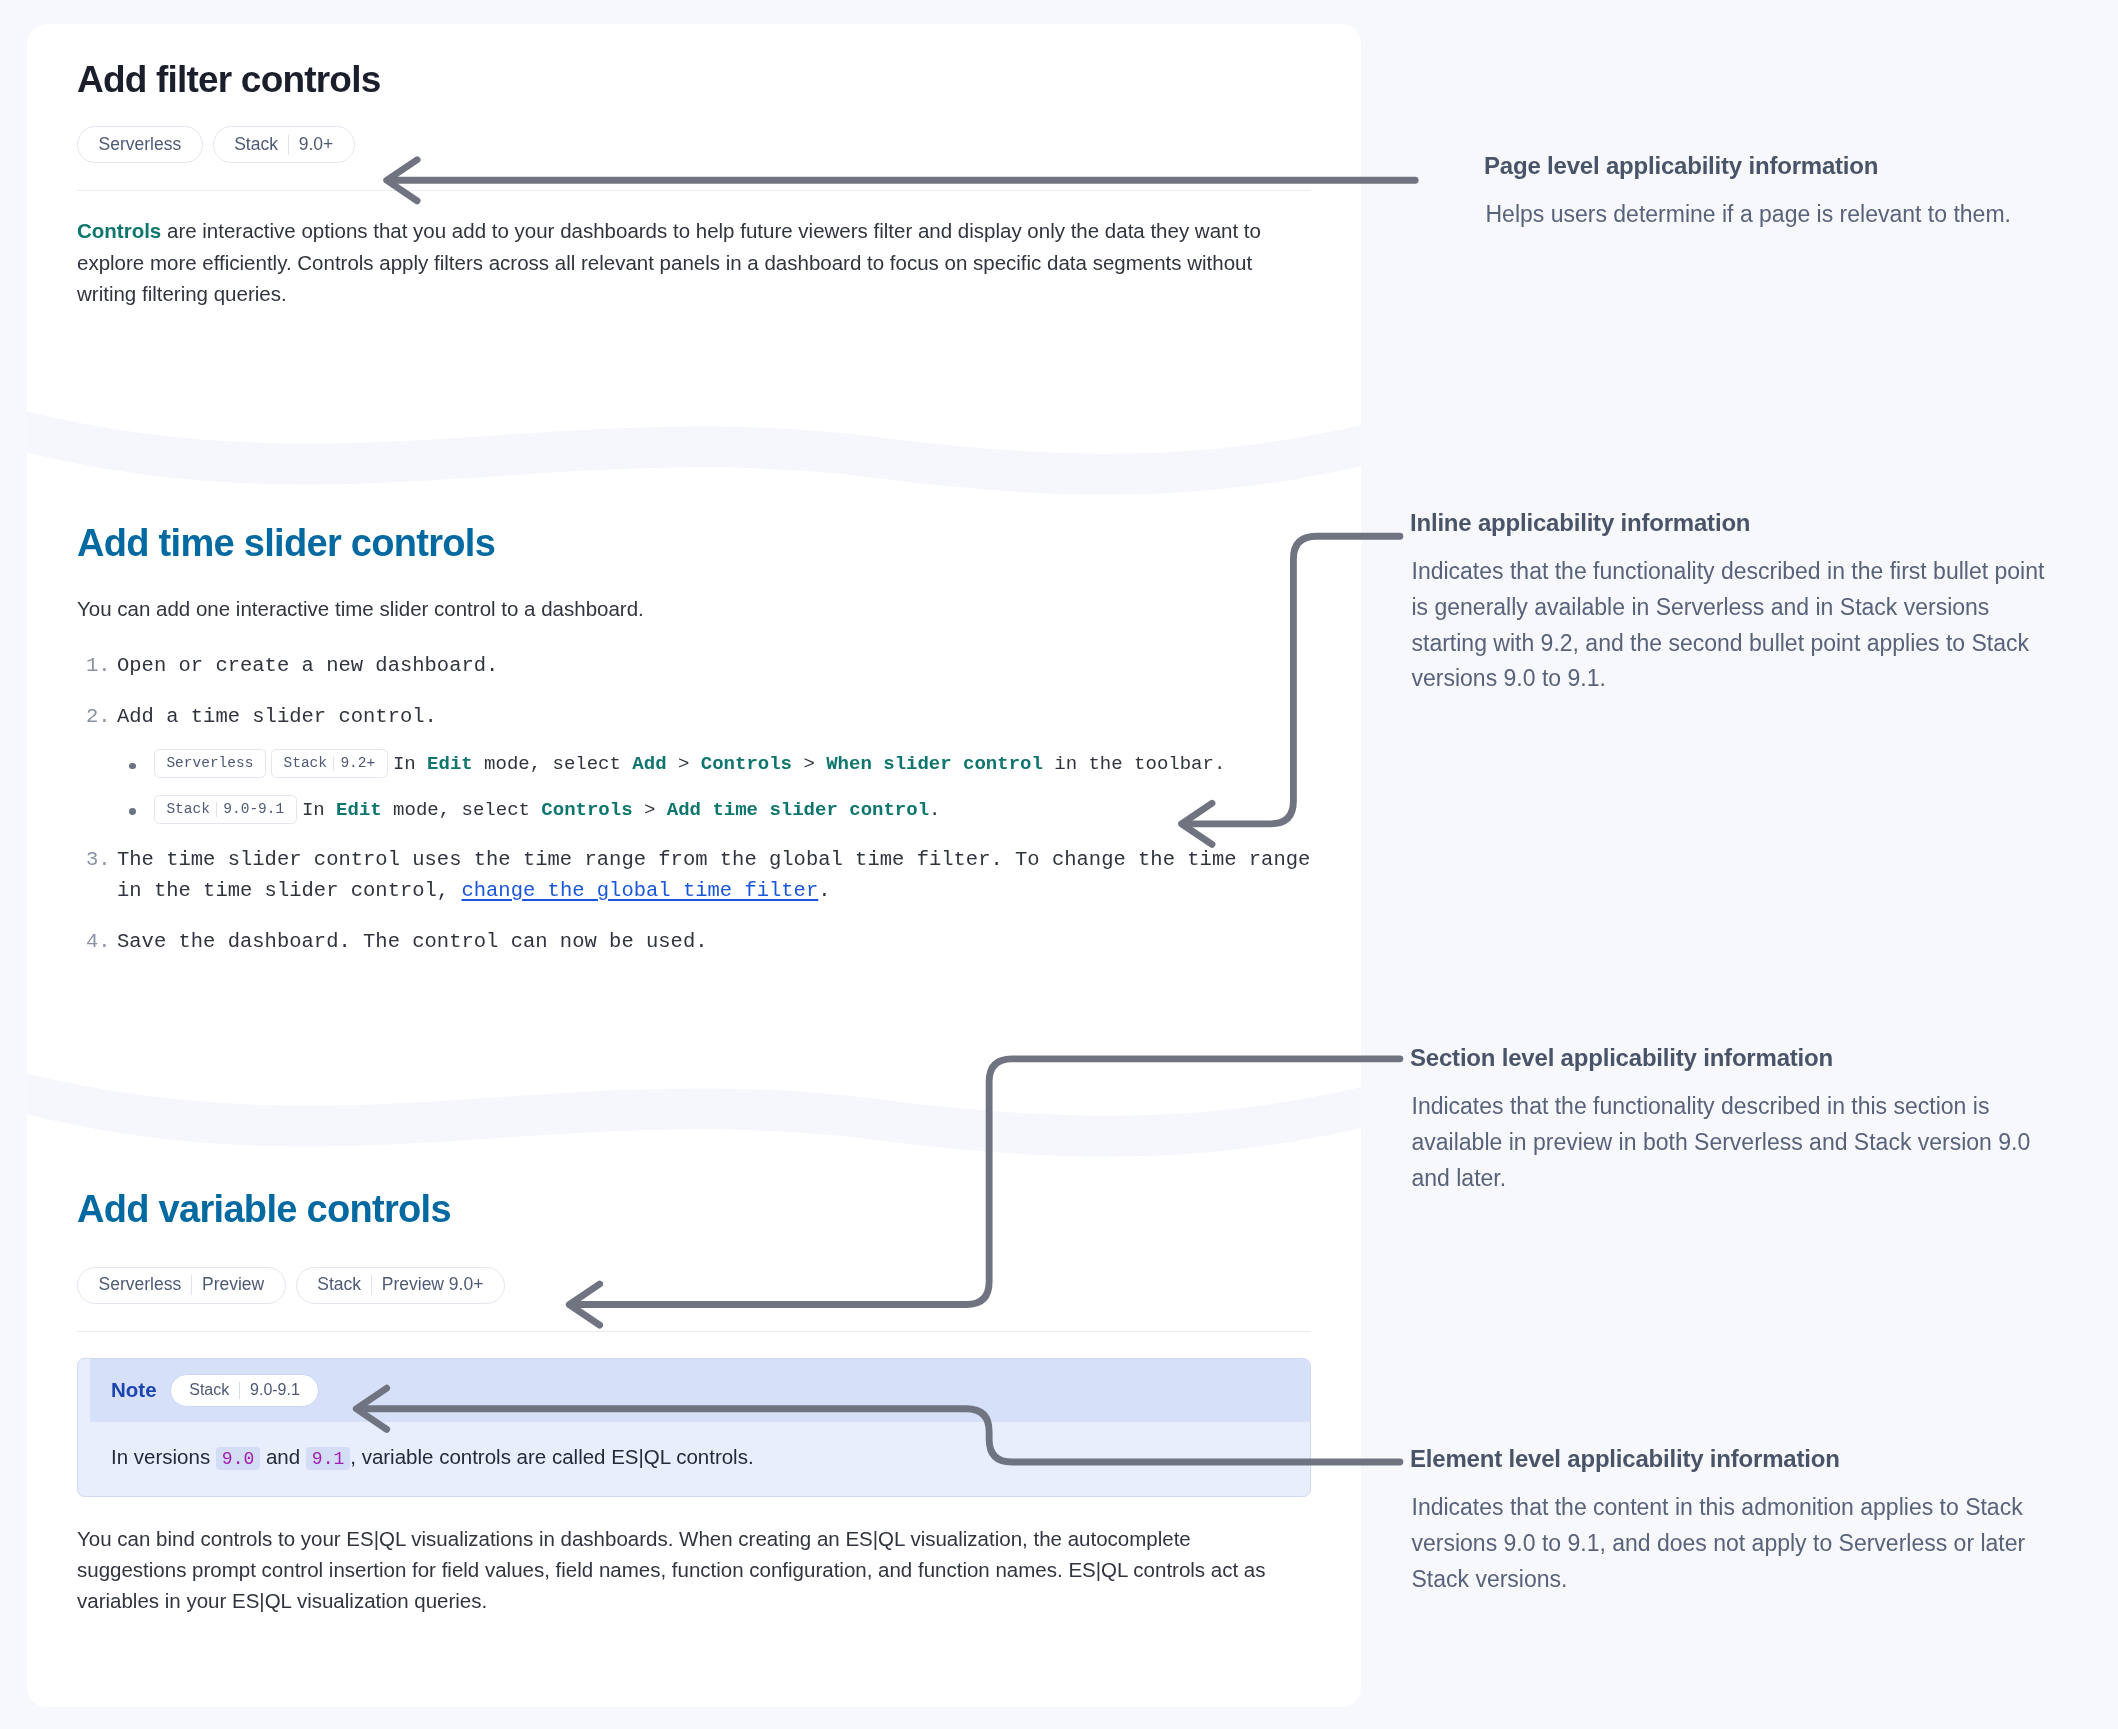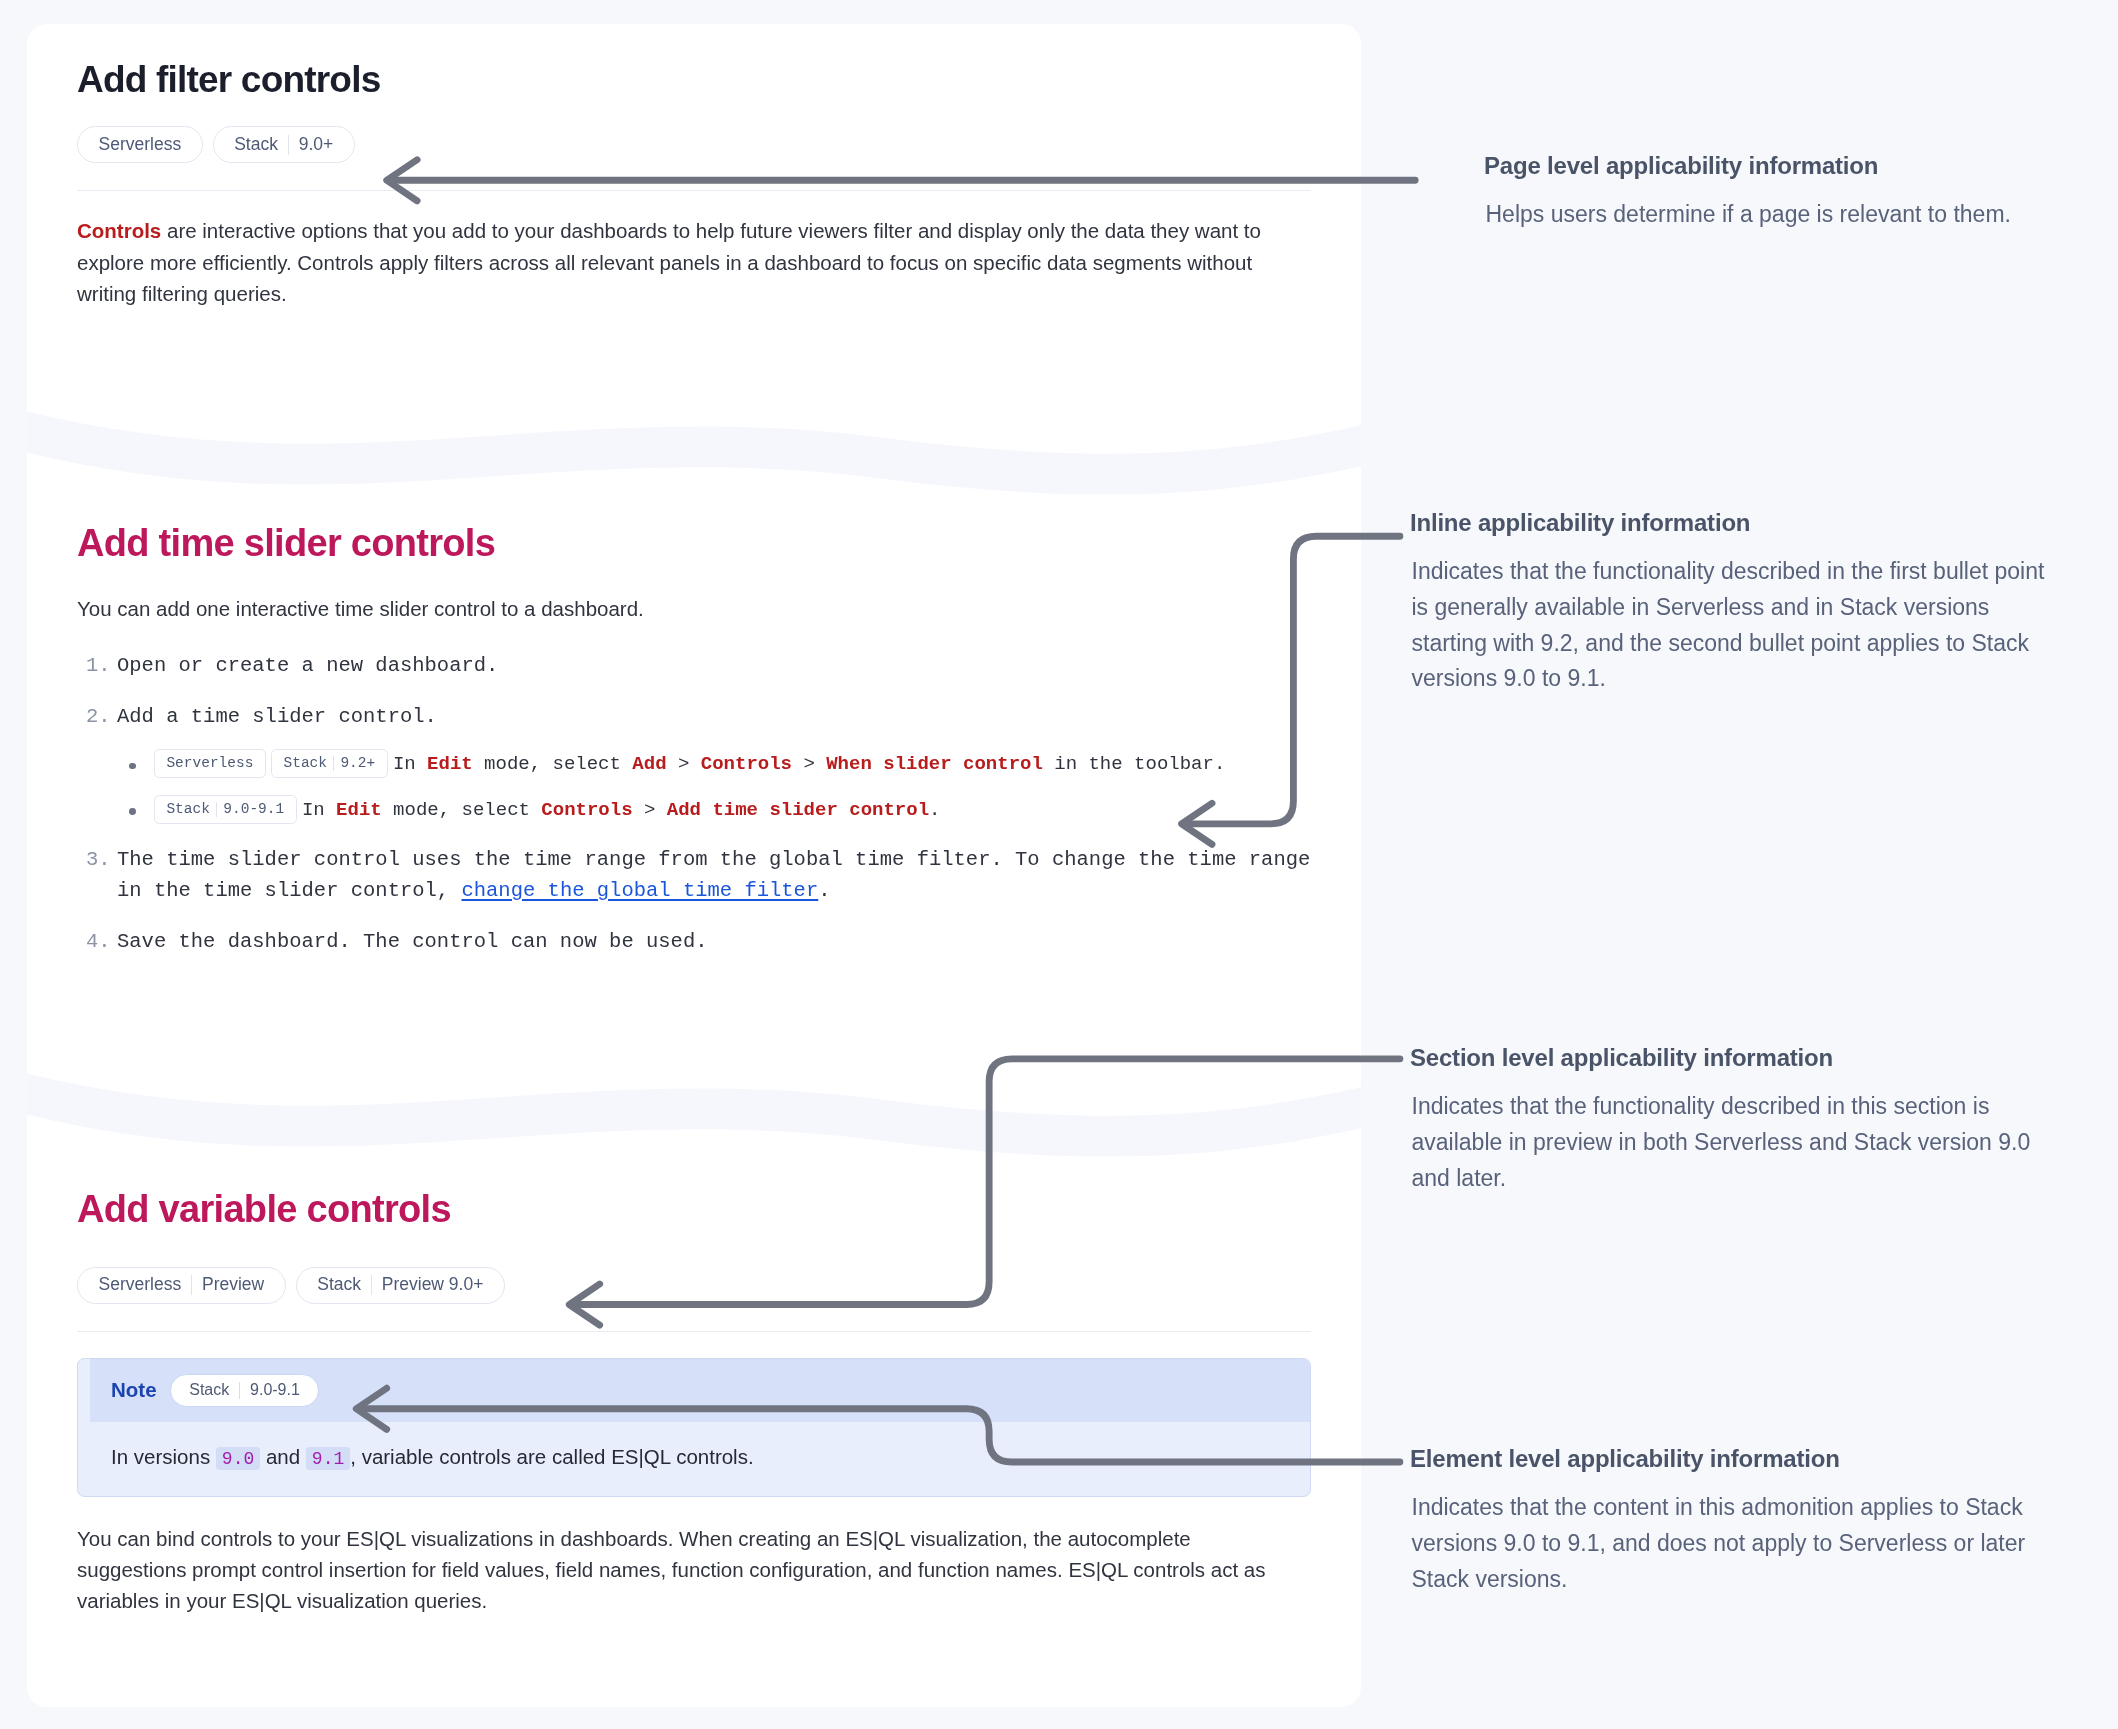--- a/index.html
+++ b/index.html
@@ -48,21 +48,21 @@
     line-height: 1.12;
     font-weight: 700;
     color: #1b1f2b;
     letter-spacing: -0.8px;
   }
 
   h2.section-title {
     font-size: 38px;
     line-height: 1.15;
     font-weight: 700;
-    color: #be185d;
+    color: #0369a1;
     letter-spacing: -0.7px;
   }
 
   
   .badge-row { display: flex; align-items: center; gap: 10px; }
 
   .badge {
     display: inline-flex;
     align-items: center;
     height: 37px;
@@ -112,21 +112,21 @@
     border: 0;
     border-top: 1.2px solid #e9ebf2;
     margin: 0;
   }
 
   p.body, li.body {
     font-size: 20.5px;
     line-height: 1.52;
     color: #30343f;
   }
-  p.body b, li.body b { font-weight: 700; color: #b91c1c; }
+  p.body b, li.body b { font-weight: 700; color: #0f766e; }
 
   a.doclink {
     color: #1a56db;
     text-decoration: underline;
     text-underline-offset: 3px;
   }
 
   ol.steps { list-style: none; counter-reset: step; }
   ol.steps > li {
     counter-increment: step;

